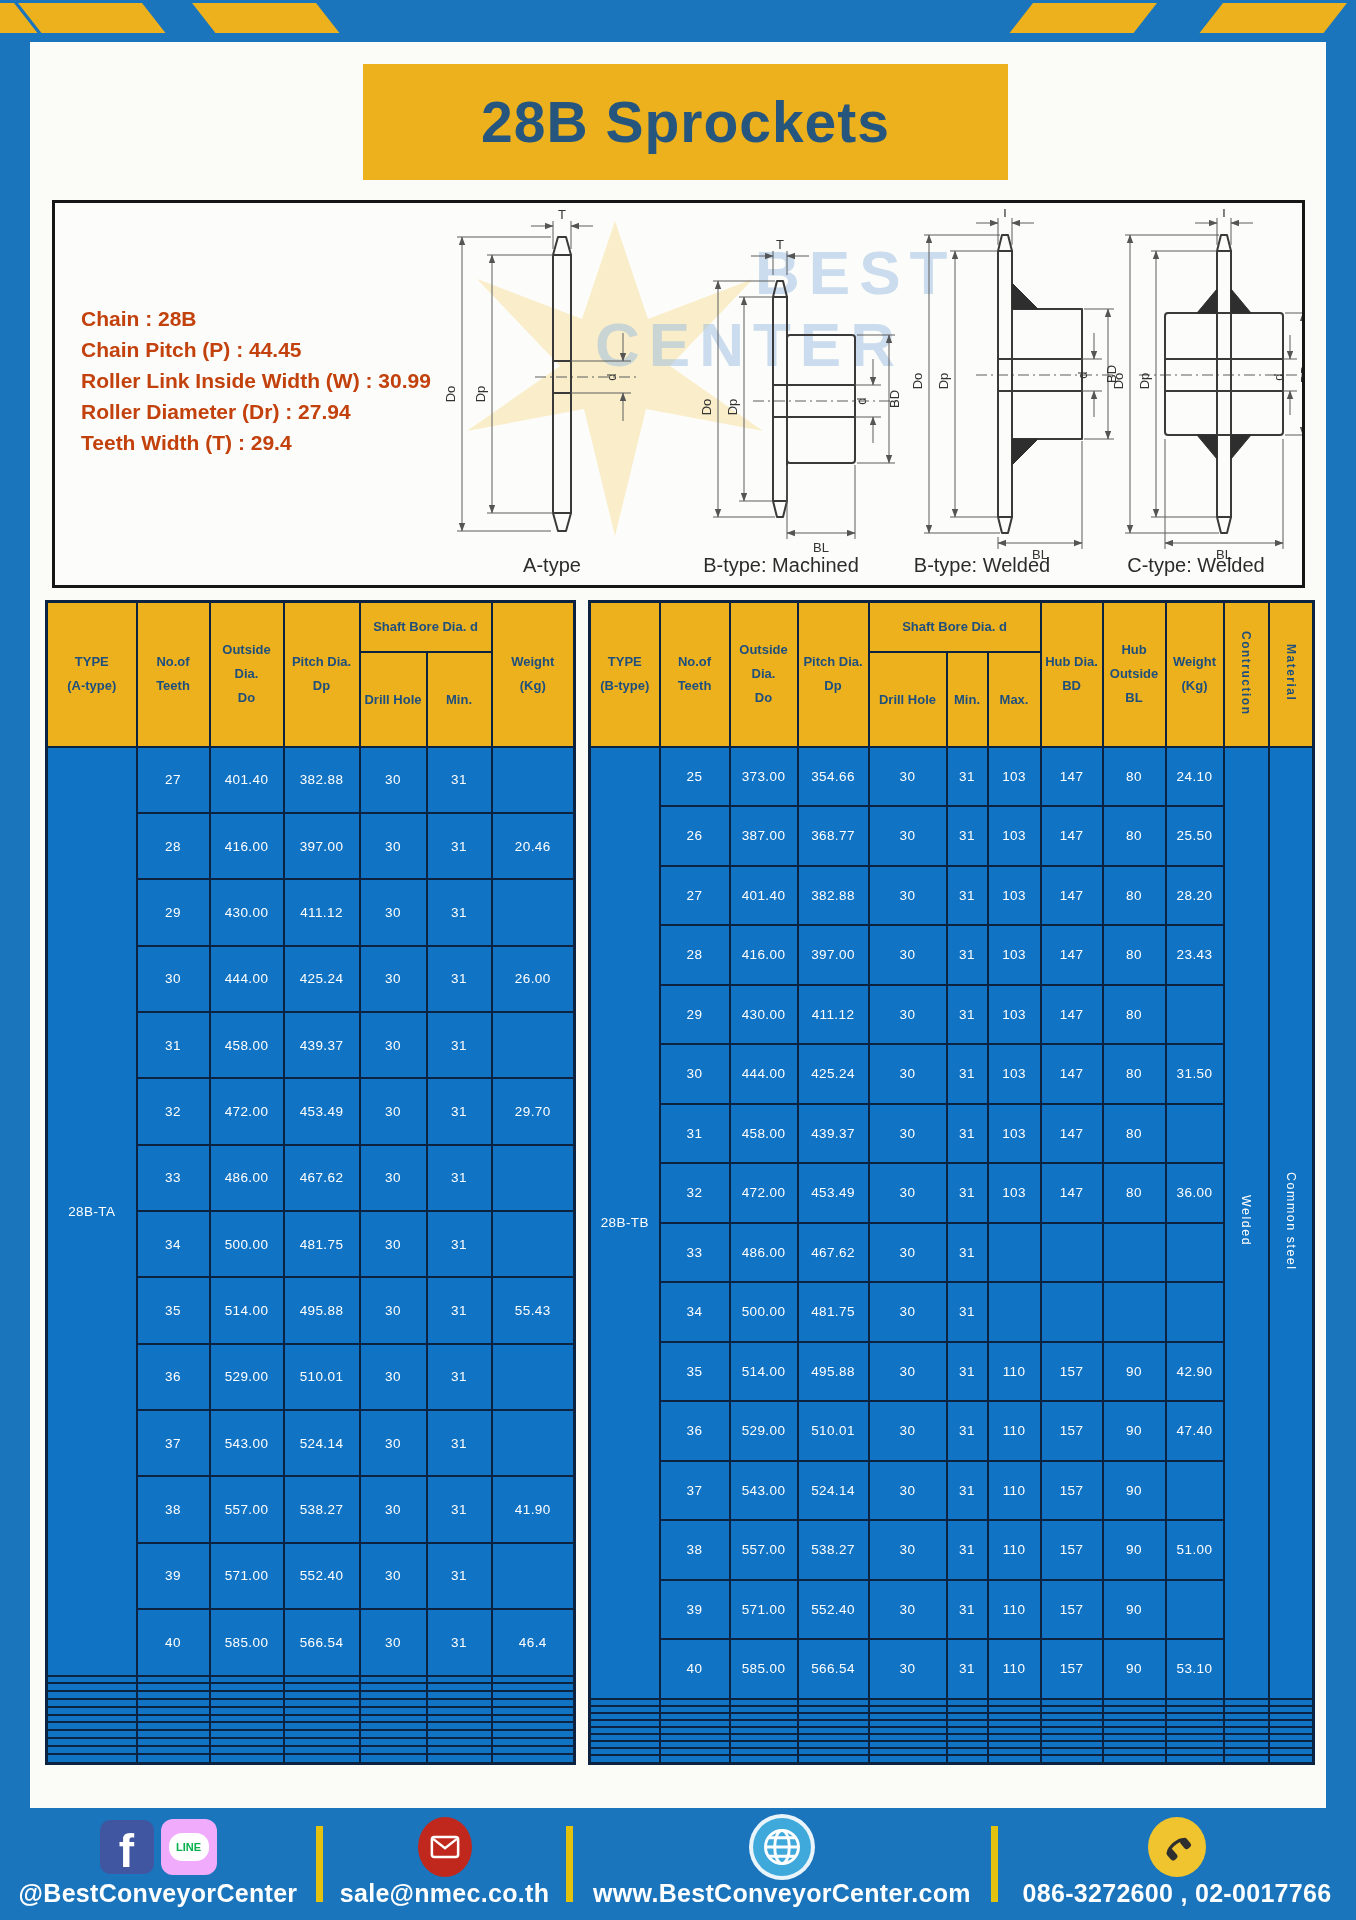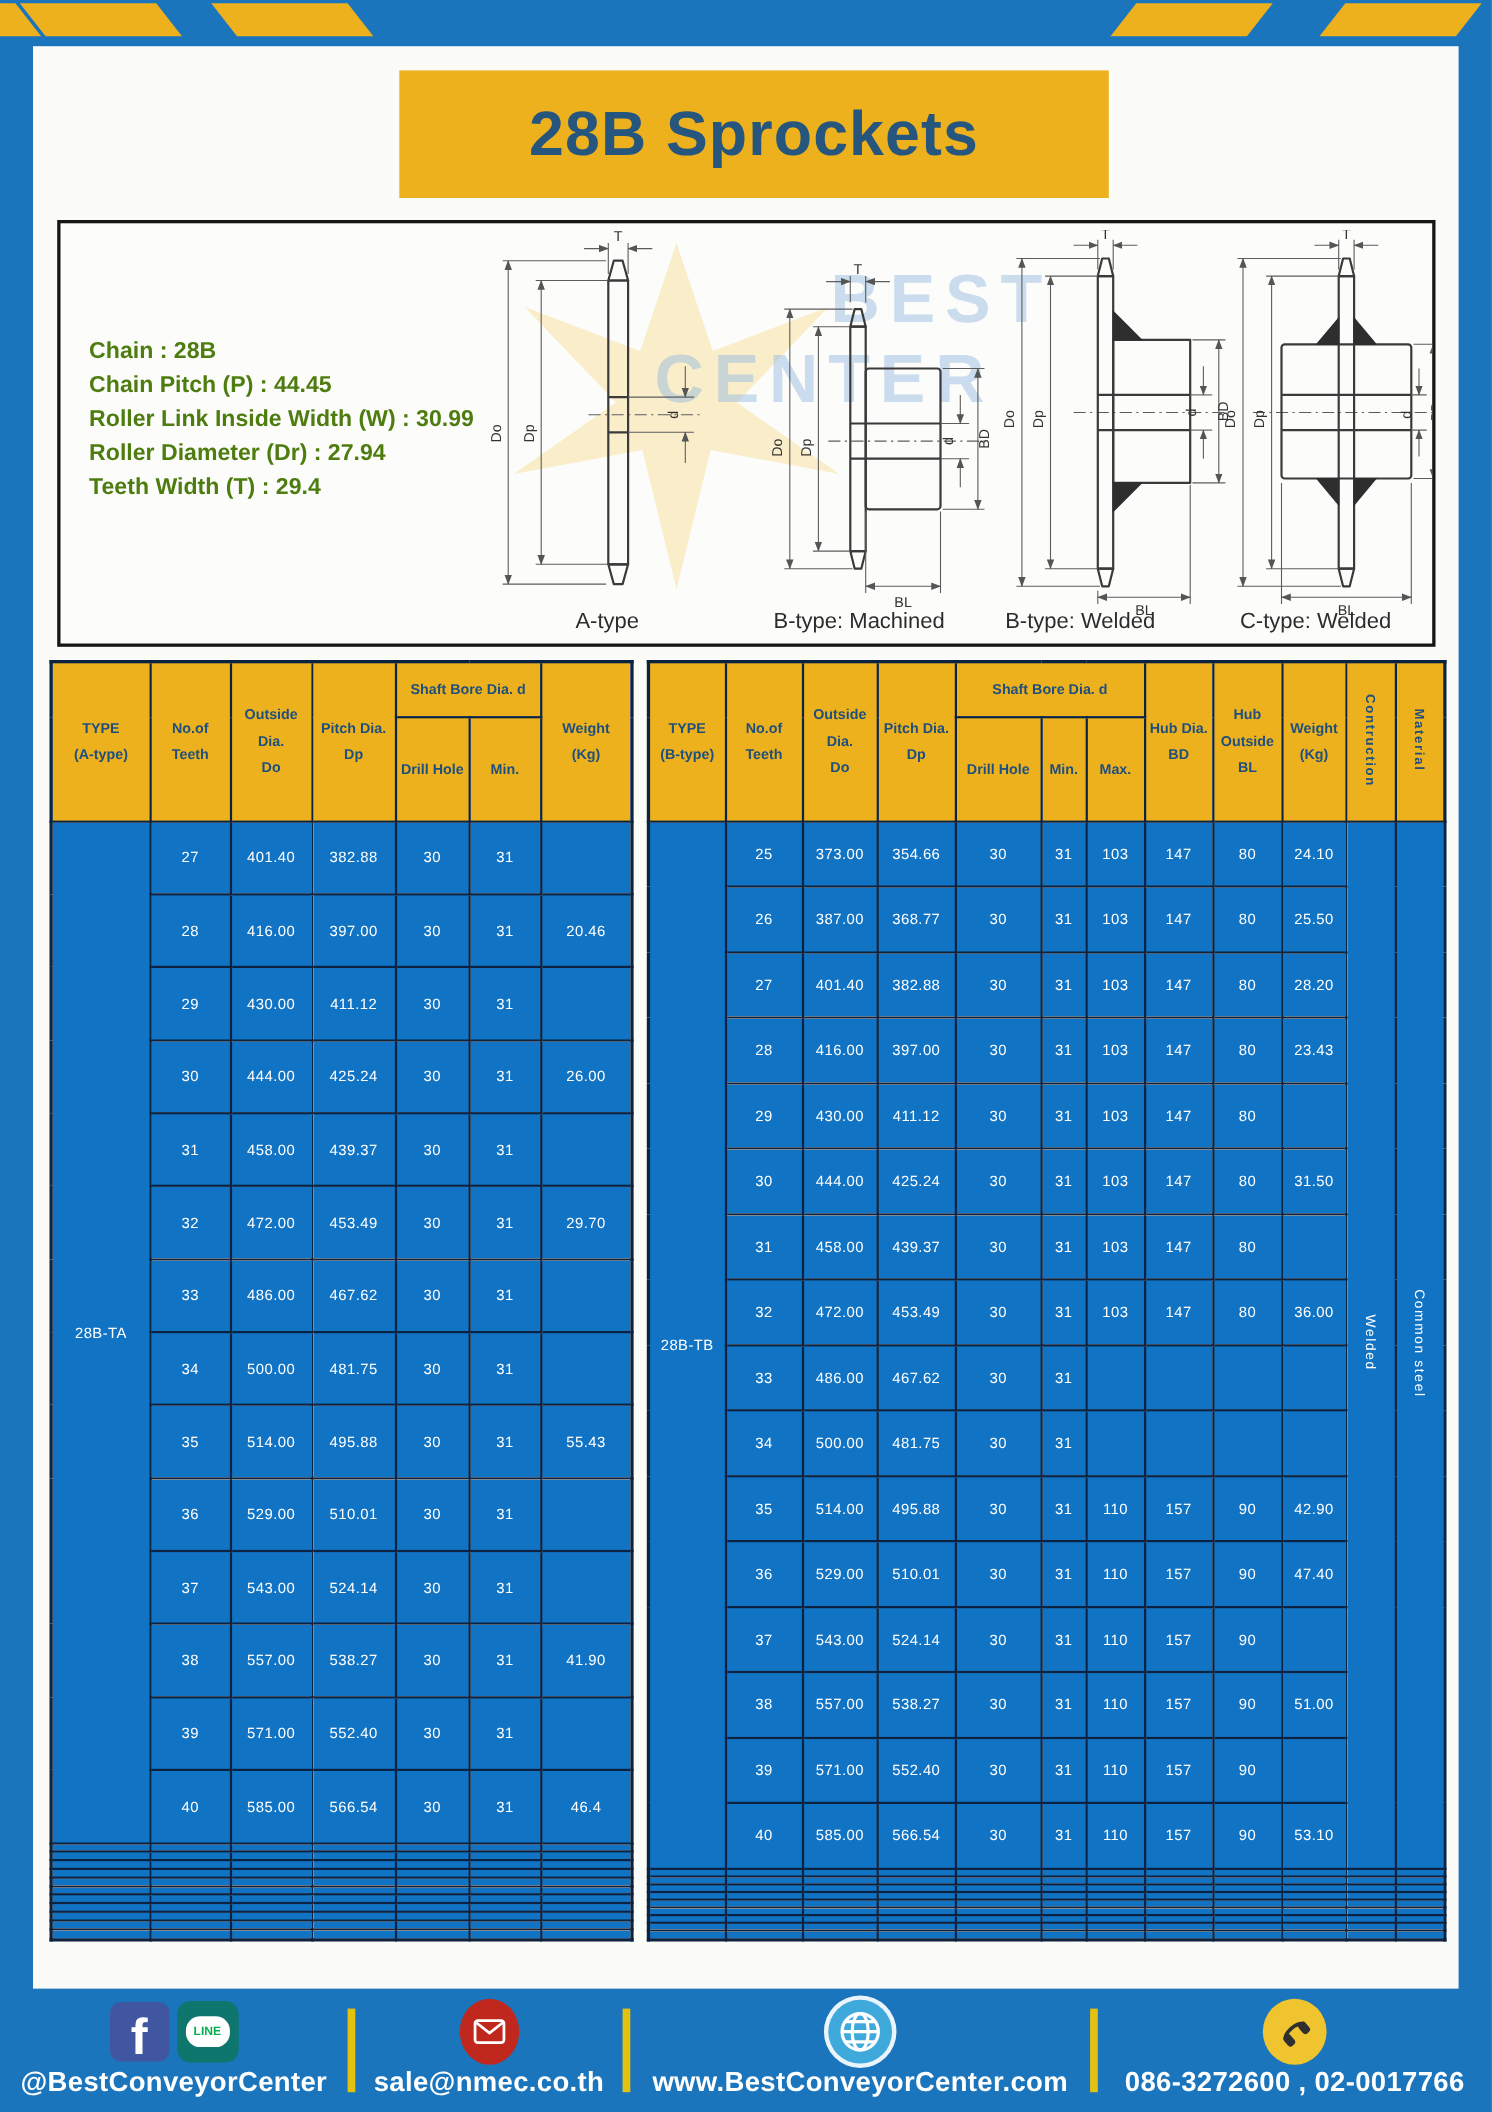--- a/index.html
+++ b/index.html
@@ -12,21 +12,21 @@
   
   .frame{position:absolute;left:30px;right:30px;top:42px;bottom:112px;background:#FBFBF8;}
   
   .banner{position:absolute;left:333px;top:22px;width:645px;height:116px;background:#EDB11E;
           display:flex;align-items:center;justify-content:center;}
   .banner h1{margin:0;font-size:57px;font-weight:bold;color:#26567E;letter-spacing:1px;}
   
   .diagram-box{position:absolute;left:22px;top:158px;width:1253px;height:388px;background:#FCFCFA;
                border:3px solid #161616;box-sizing:border-box;overflow:hidden;}
   .specs{position:absolute;left:26px;top:100px;}
-  .spec-line{font-size:21px;font-weight:bold;color:#4d7c0f;line-height:31px;white-space:nowrap;}
+  .spec-line{font-size:21px;font-weight:bold;color:#c2410c;line-height:31px;white-space:nowrap;}
   .wm-shape{position:absolute;left:410px;top:18px;opacity:.5;}
   .wm-text{position:absolute;left:540px;top:34px;font-weight:bold;font-size:62px;line-height:72px;
            color:rgba(152,188,224,.5);letter-spacing:9px;white-space:nowrap;}
   .wm-text div:nth-child(1){margin-left:160px;}
   .wm-text div:nth-child(3){margin-left:30px;}
   .drawing{position:absolute;}
   .caption{position:absolute;bottom:8px;transform:translateX(-50%);font-size:20px;color:#2c2c2c;white-space:nowrap;}
   .part{fill:none;stroke:#3a3a3a;stroke-width:2;stroke-linejoin:round;}
   .weld{fill:#2e2e2e;stroke:#2e2e2e;}
   .dim{stroke:#5c5c5c;stroke-width:1;fill:none;}
@@ -47,21 +47,21 @@
   #right-table{left:558px;width:724px;}
   
   .footer{position:absolute;left:0;bottom:0;width:1356px;height:112px;background:#1B75BC;
           display:flex;align-items:stretch;}
   .fsec{display:flex;flex-direction:column;align-items:center;justify-content:flex-start;padding-top:9px;box-sizing:border-box;}
   .fdiv{width:7px;height:76px;background:#E3C20F;align-self:center;}
   .icons-row{display:flex;gap:7px;align-items:center;height:60px;}
   .flabel{color:#fff;font-weight:bold;font-size:25px;letter-spacing:.3px;margin-top:2px;white-space:nowrap;}
   .fb{width:54px;height:54px;background:#4156A0;border-radius:10px;color:#fff;font-size:46px;font-weight:bold;
       display:flex;align-items:flex-end;justify-content:center;overflow:hidden;line-height:.95;}
-  .line-ic{width:56px;height:56px;background:#0f766e;border-radius:12px;display:flex;align-items:center;justify-content:center;position:relative;}
+  .line-ic{width:56px;height:56px;background:#f0abfc;border-radius:12px;display:flex;align-items:center;justify-content:center;position:relative;}
   .line-bubble{width:40px;height:28px;background:#fff;border-radius:13px;display:flex;align-items:center;justify-content:center;
                color:#06B14C;font-size:11px;font-weight:bold;}
   .line-bubble:after{content:"";position:absolute;left:16px;bottom:8px;width:0;height:0;
                      border:6px solid transparent;border-top-color:#fff;transform:rotate(25deg);}
   .mail-ic{width:54px;height:60px;background:#C0281E;border-radius:50%;display:flex;align-items:center;justify-content:center;}
   .globe-ic{width:58px;height:58px;background:#3FA9DC;border-radius:50%;display:flex;align-items:center;justify-content:center;
             box-shadow:0 0 0 4px #EAF4FB;}
   .phone-ic{width:58px;height:60px;background:#F0C42E;border-radius:50%;display:flex;align-items:center;justify-content:center;}
 </style>
 </head>

